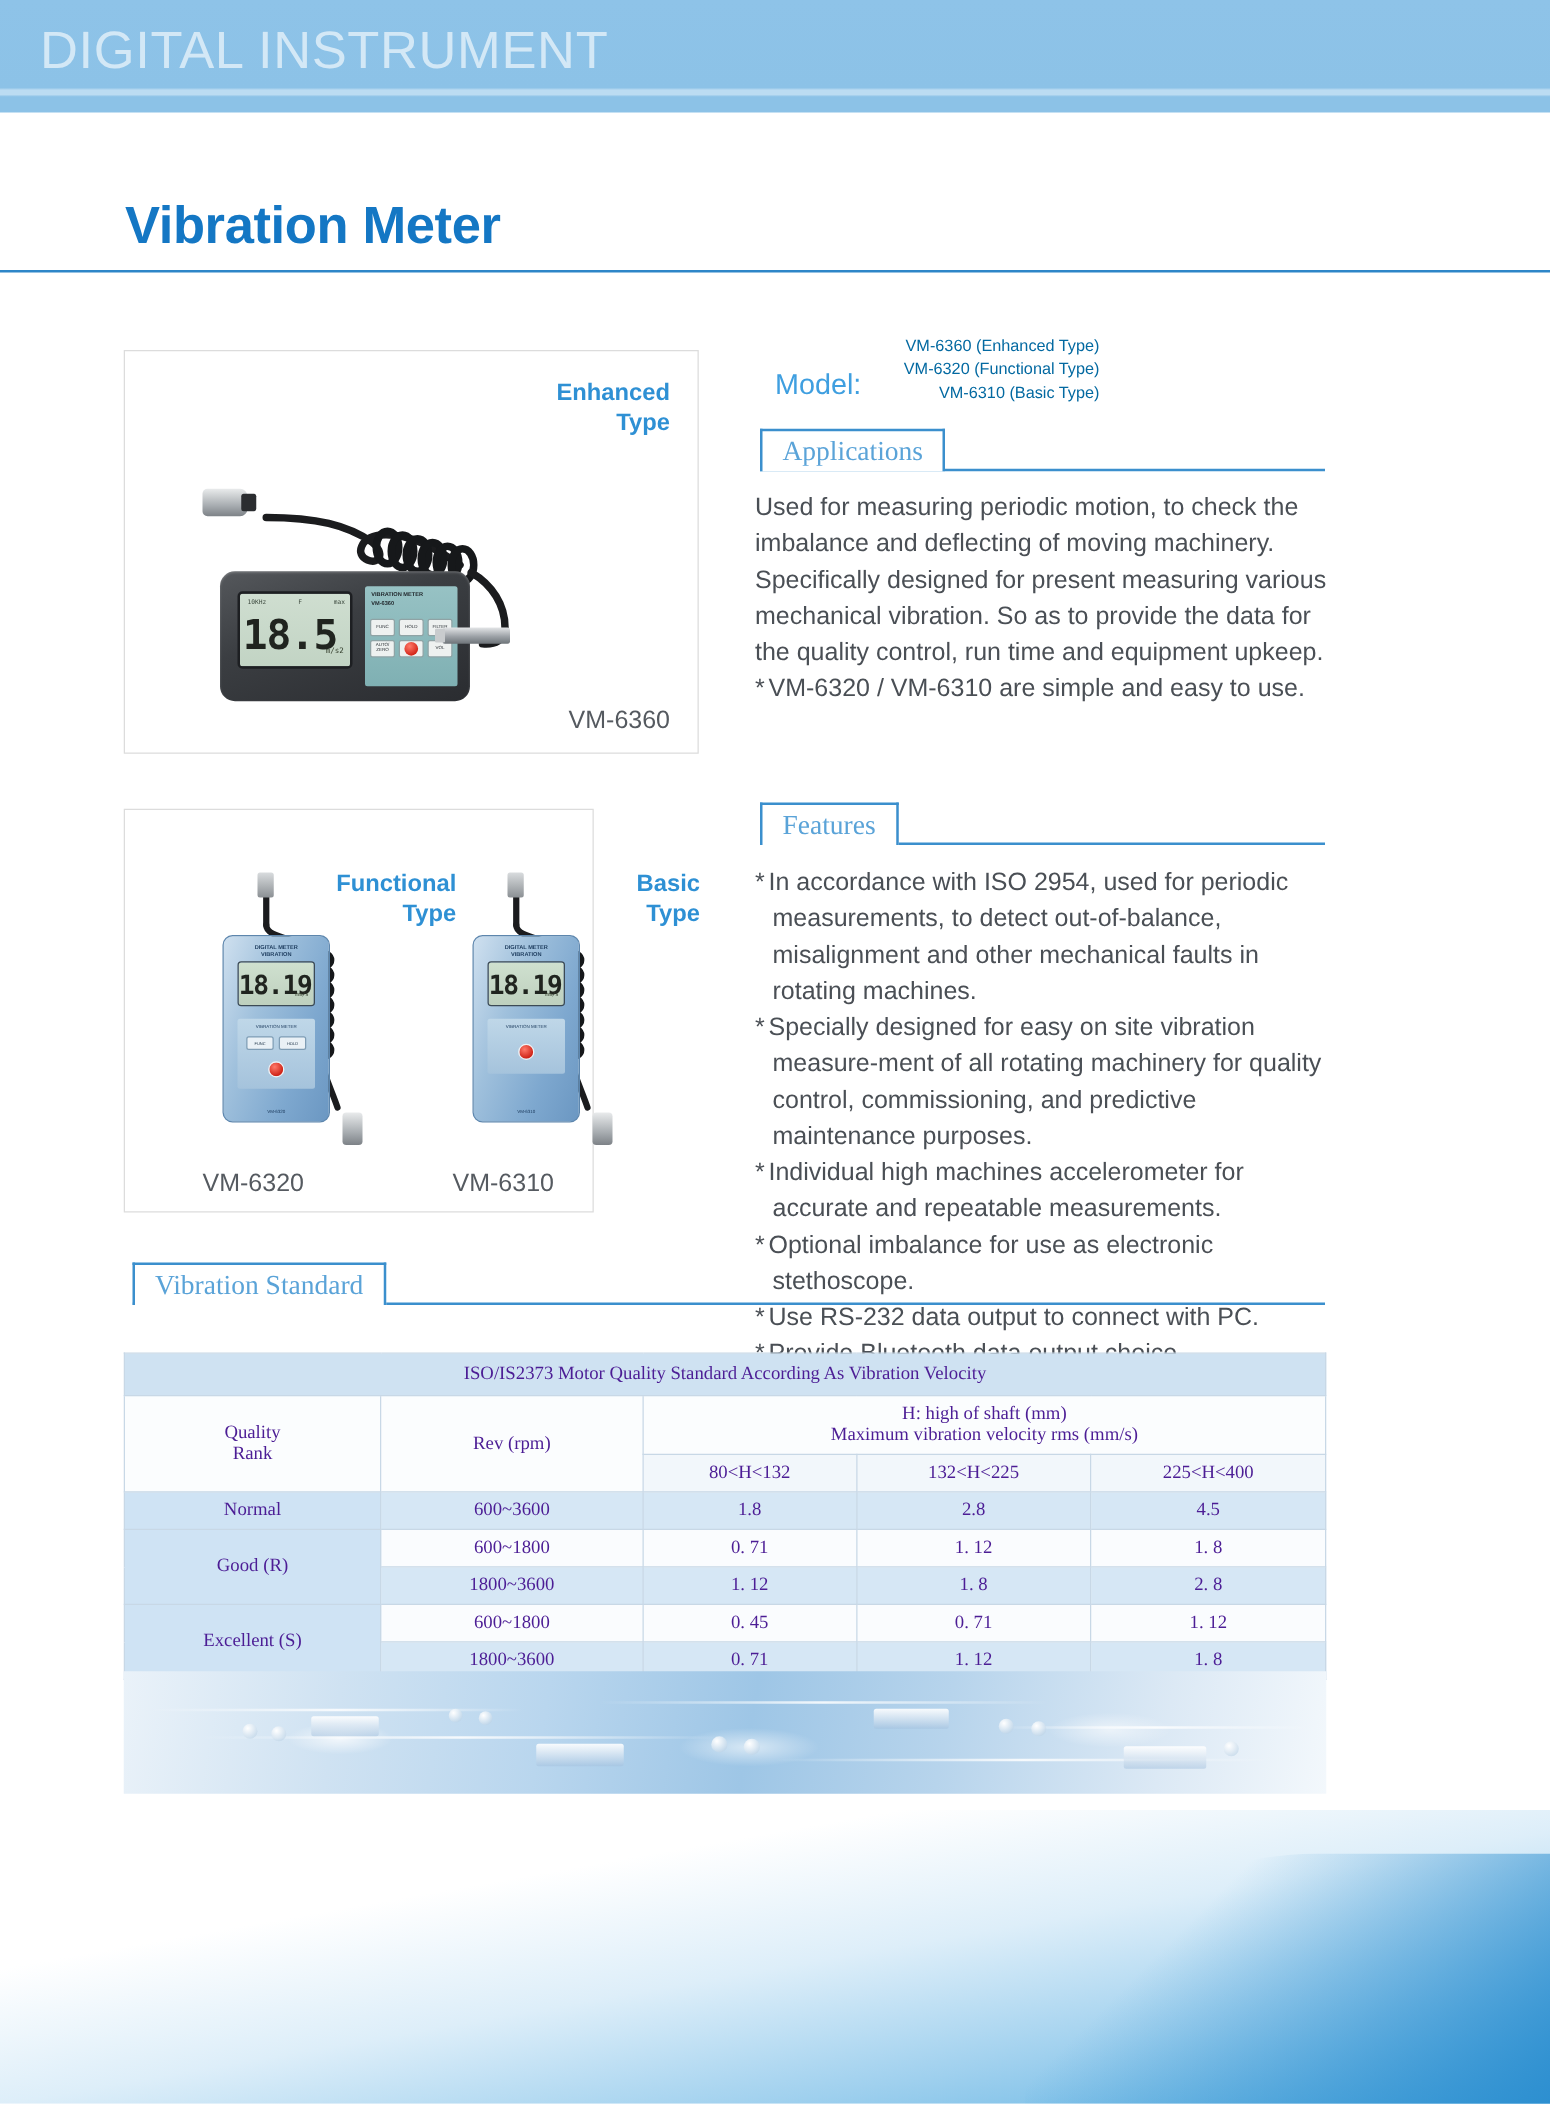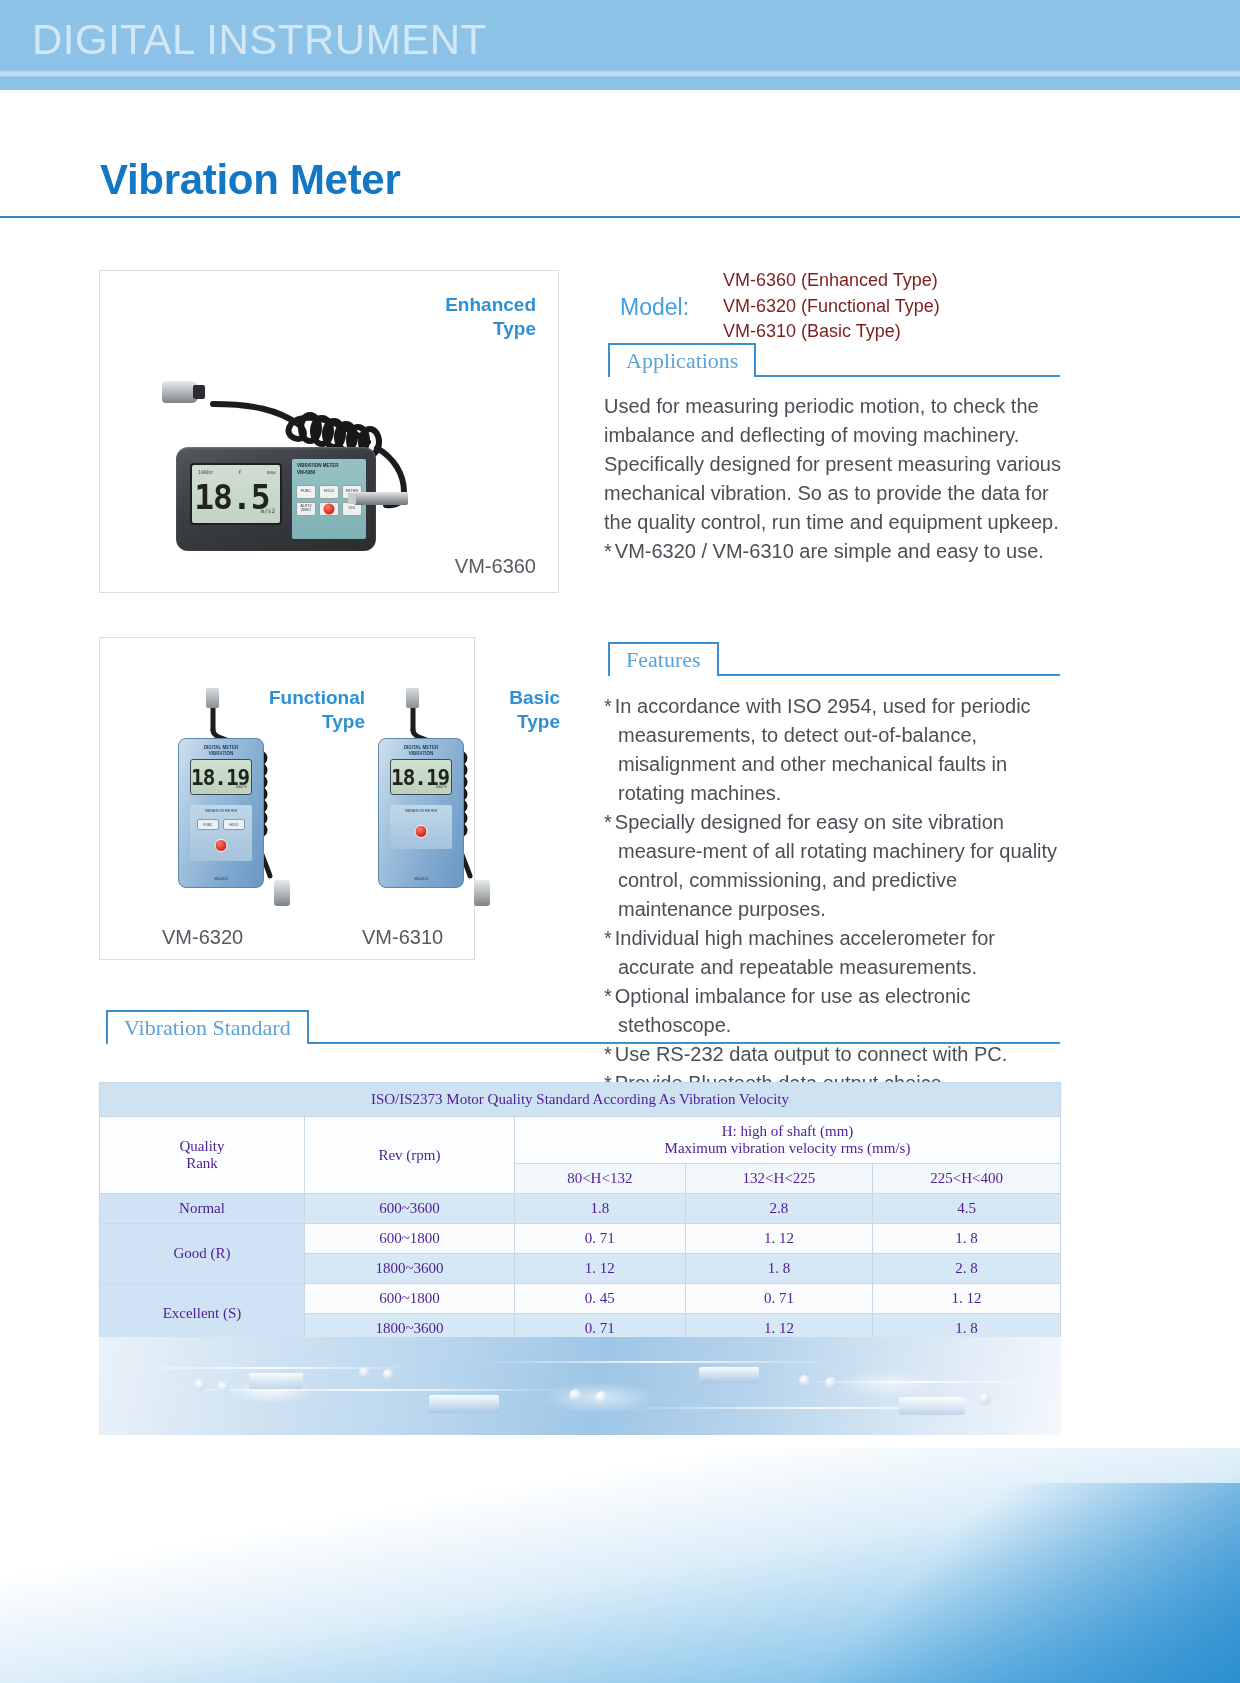--- a/index.html
+++ b/index.html
@@ -38,20 +38,21 @@
     position: absolute; left: 0; top: 216px;
     width: 1240px; height: 2px;
     background: #2e86c8;
   }
 
   
   .photo-box {
     position: absolute;
     border: 1px solid #dcdcdc;
     background: #ffffff;
+    margin-top: 10px;
   }
   #photo-box-main { left: 99px; top: 270px; width: 460px; height: 323px; }
   #photo-box-pair { left: 99px; top: 637px; width: 376px; height: 323px; }
 
   .type-label {
     position: absolute;
     font-family: "Liberation Sans", sans-serif;
     font-size: 19px; font-weight: bold;
     color: #2e90d4; line-height: 1.25;
     text-align: right;
@@ -218,21 +219,21 @@
   
   .model-block { position: absolute; left: 620px; top: 268px; width: 440px; }
   .model-label {
     position: absolute; left: 0; top: 26px;
     font-family: "Liberation Sans", sans-serif;
     font-size: 23px; color: #3f9fe0;
   }
   .model-list {
     position: absolute; left: 103px; top: 0;
     font-family: "Liberation Sans", sans-serif;
-    font-size: 18px; color: #7f1d1d; line-height: 1.42;
+    font-size: 13px; color: #0369a1; line-height: 1.42; text-align: right;
   }
 
   
   .section-head {
     position: absolute; height: 34px;
   }
   .tab {
     position: absolute; left: 0; top: 0; height: 34px;
     border: 2px solid #3b8fcd; border-bottom: none;
     padding: 0 16px;

